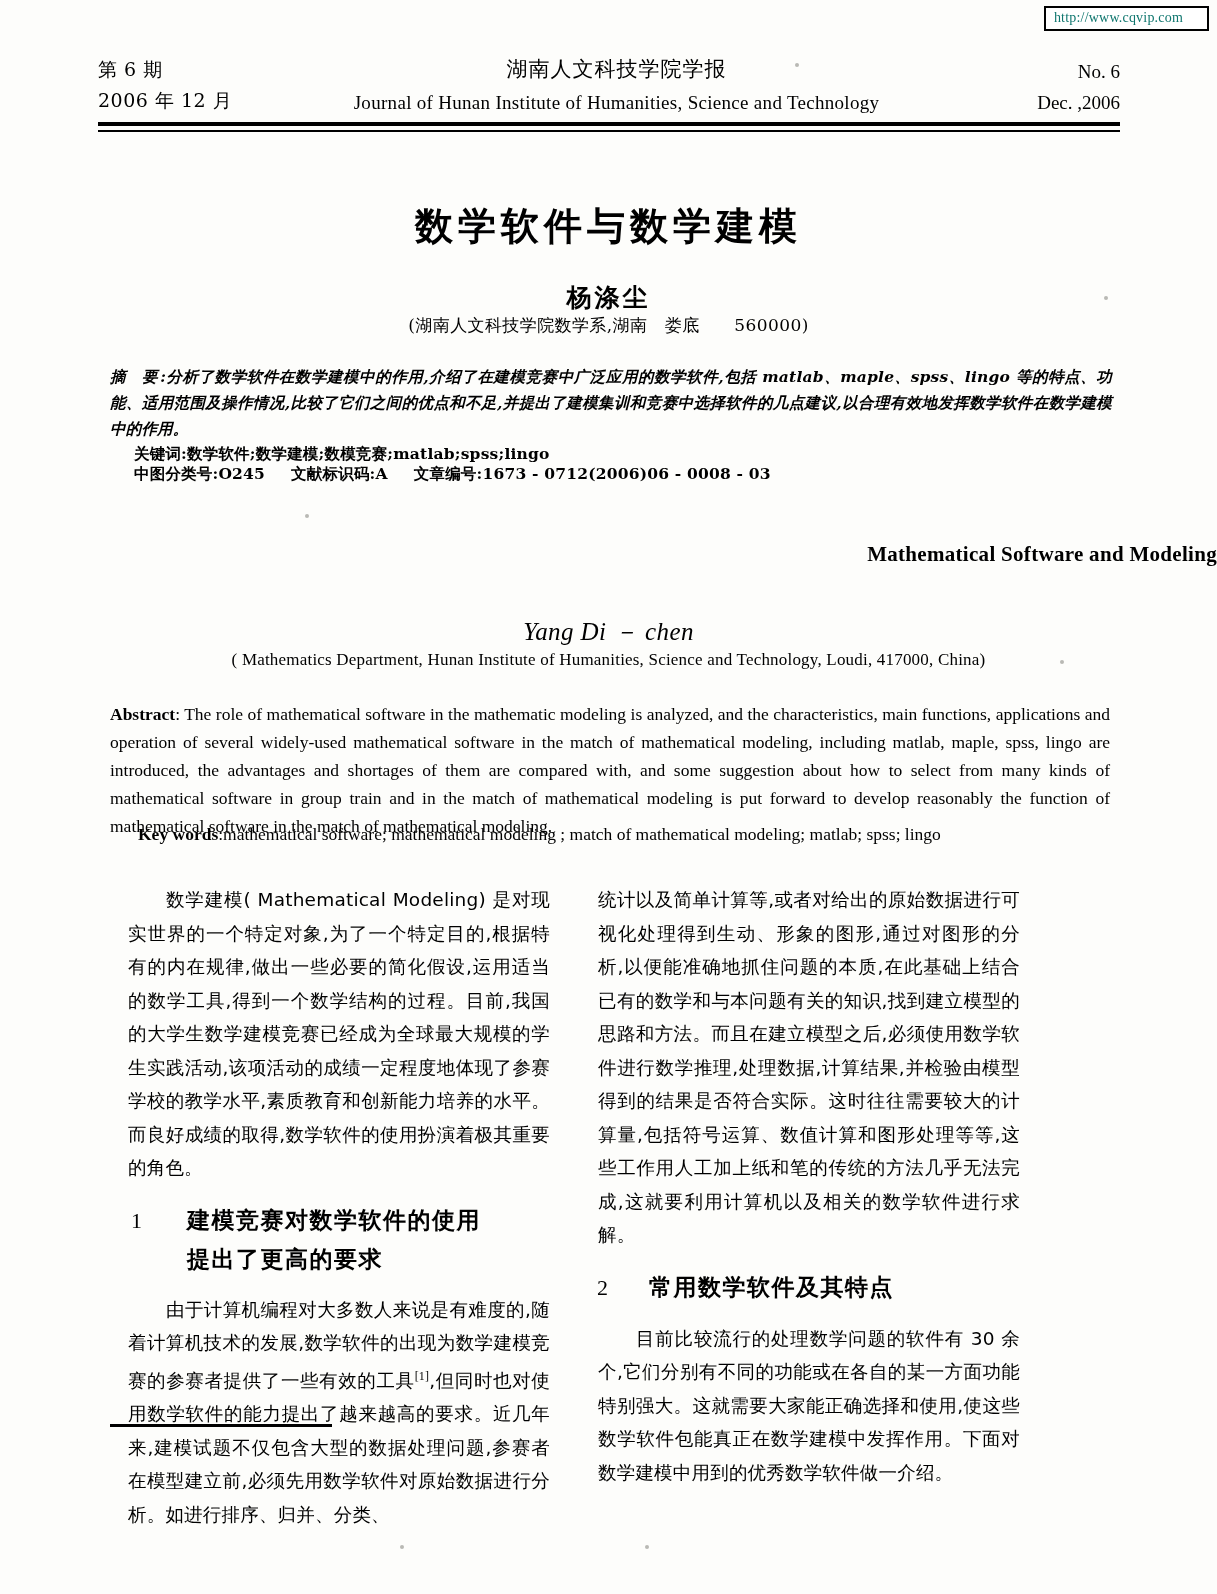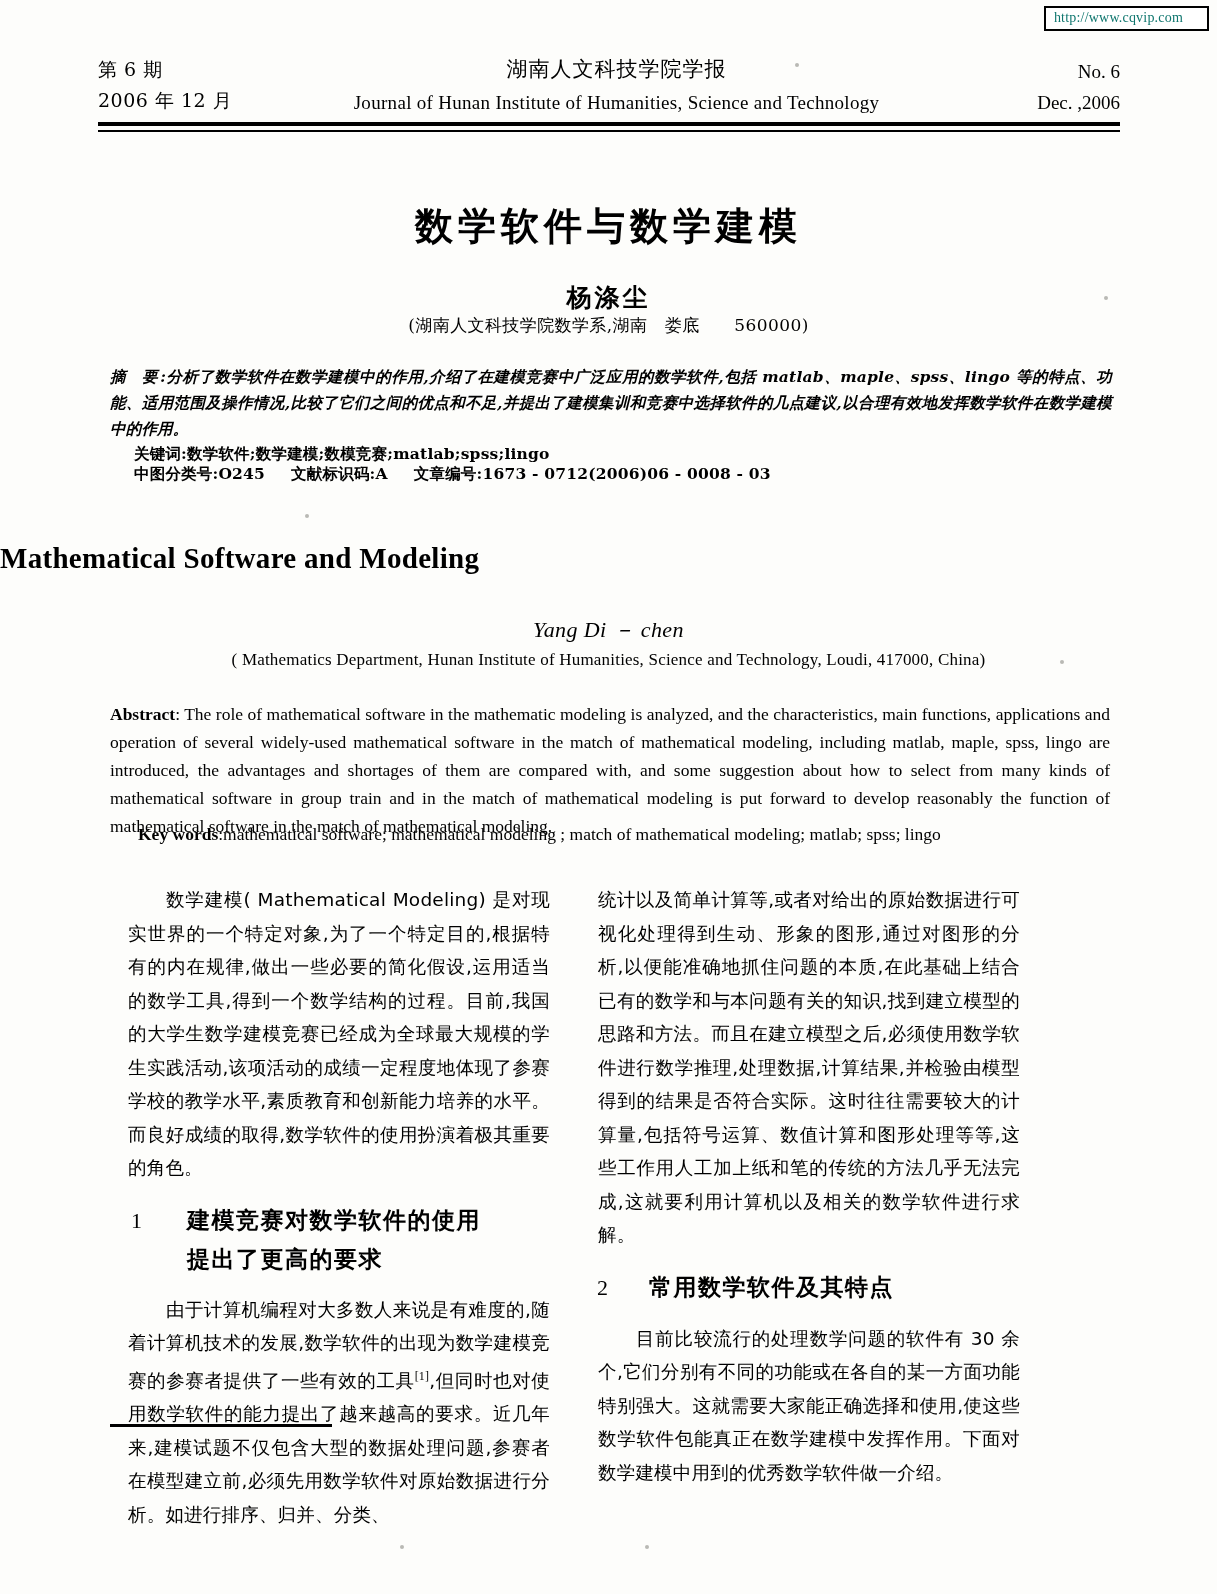--- a/index.html
+++ b/index.html
@@ -145,34 +145,34 @@
   }
   .meta-kw { top: 444px; }
   .meta-cls { top: 464px; }
   .meta-cls .gap { display: inline-block; width: 26px; }
 
   
   .title-en {
     position: absolute;
     left: 0; right: 0;
     top: 542px;
-    text-align: left;
-    font-family: "Liberation Serif", serif;
-    font-weight: bold;
-    font-size: 29px;
+    text-align: right;
+    font-family: "Liberation Serif", serif;
+    font-weight: bold;
+    font-size: 21px;
     letter-spacing: 0.3px;
   }
   .author-en {
     position: absolute;
     left: 0; right: 0;
     top: 615px;
     text-align: center;
     font-family: "Liberation Serif", serif;
     font-style: italic;
-    font-size: 22px;
+    font-size: 25px;
     letter-spacing: 0.4px;
   }
   .affil-en {
     position: absolute;
     left: 0; right: 0;
     top: 650px;
     text-align: center;
     font-family: "Liberation Serif", serif;
     font-size: 17px;
     letter-spacing: 0.2px;

